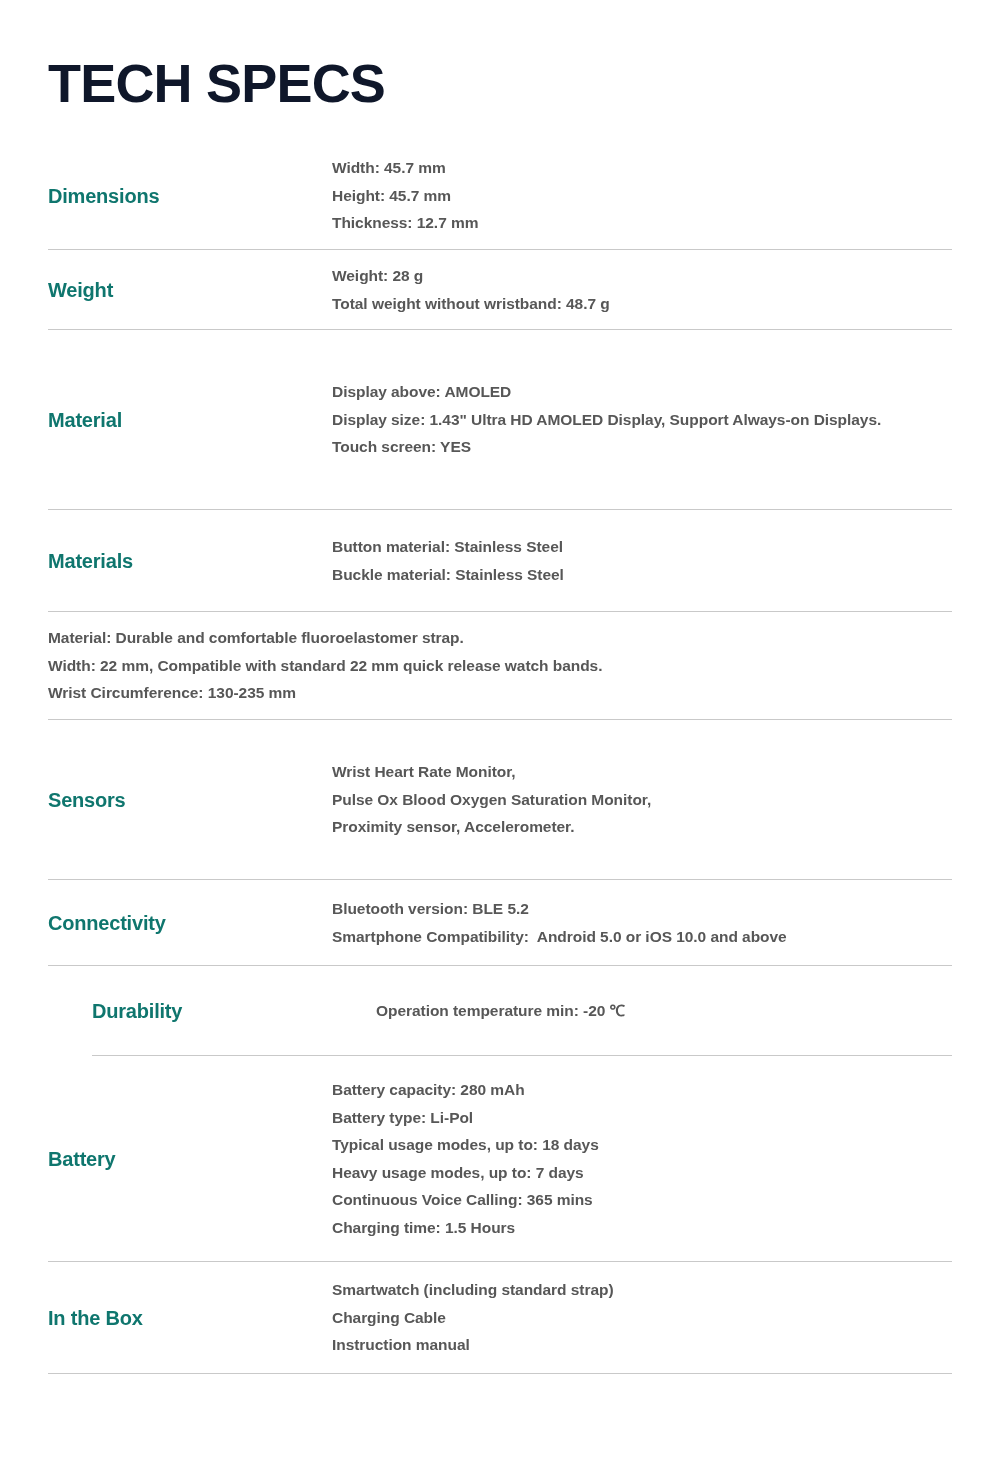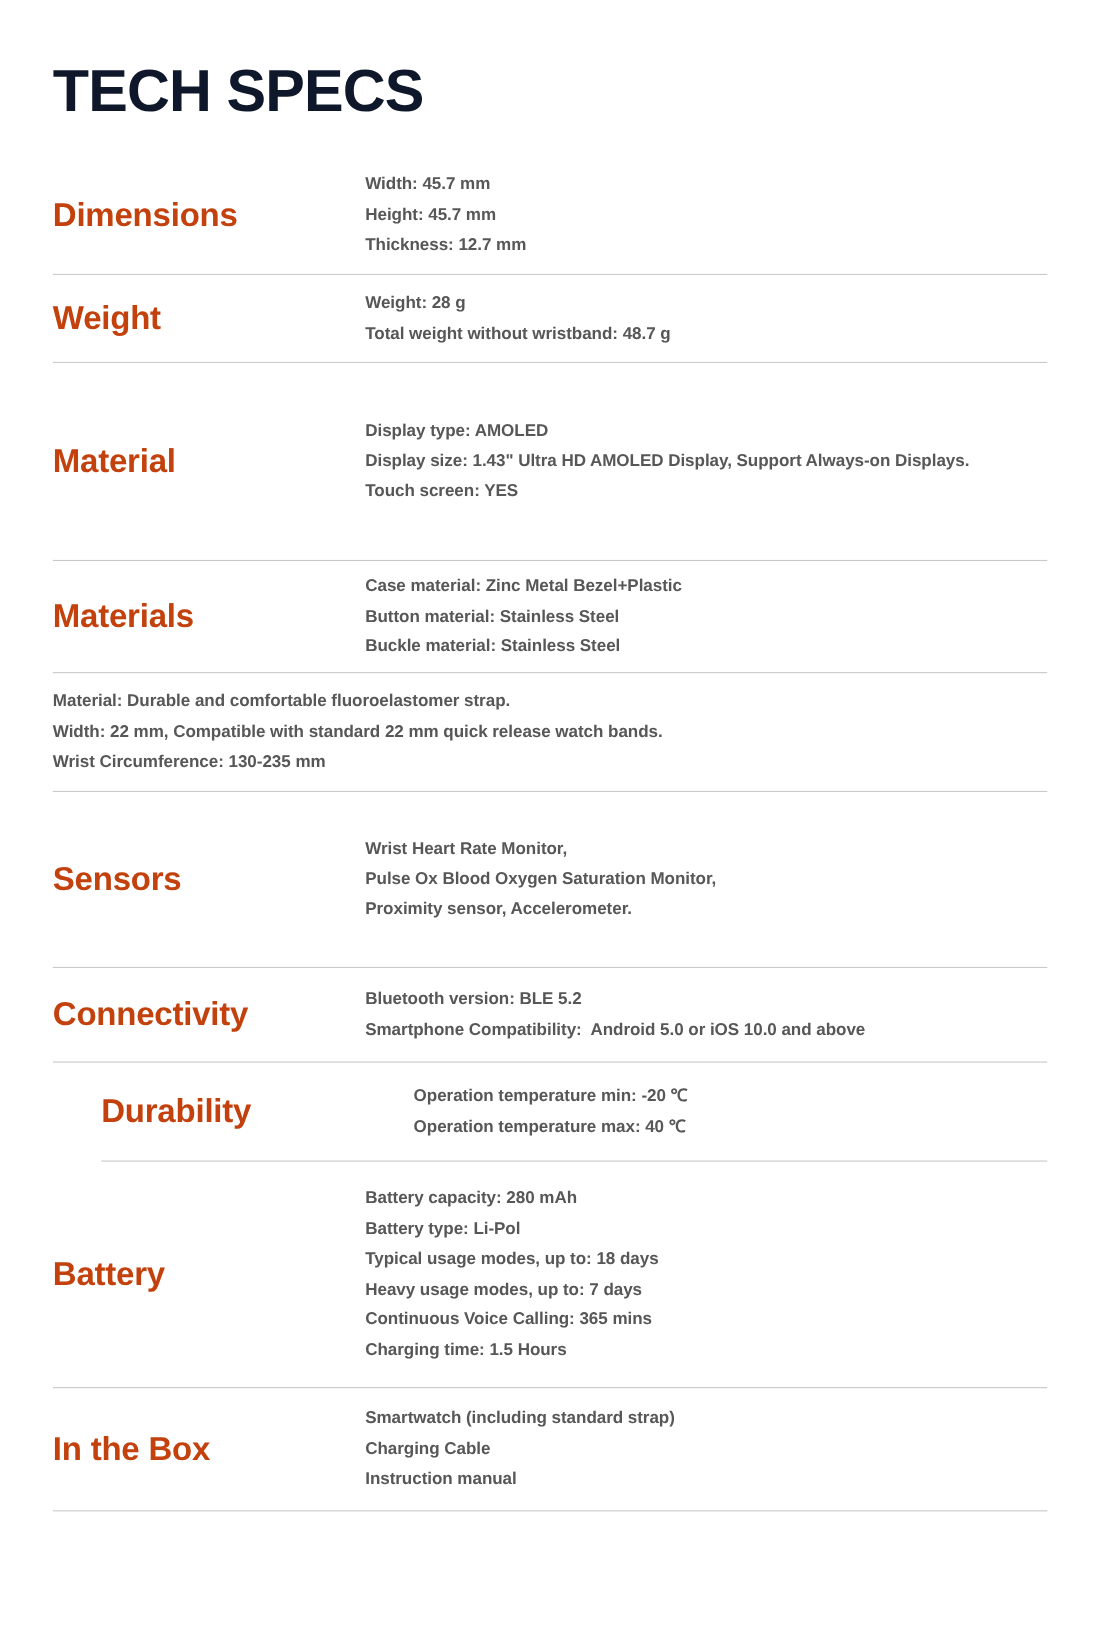--- a/index.html
+++ b/index.html
@@ -45,23 +45,23 @@
     align-items: center;
     border-bottom: 1px solid #c9c9c9;
     box-sizing: border-box;
   }
   .spec-row:first-child {
     border-top: none;
   }
   .spec-label {
     flex: 0 0 284px;
     width: 284px;
-    font-size: 30px;
+    font-size: 20px;
     font-weight: 700;
-    color: #c2410c;
+    color: #0f766e;
     letter-spacing: -0.2px;
     line-height: 1.2;
     padding-right: 10px;
     box-sizing: border-box;
   }
   .spec-values {
     flex: 1 1 auto;
     padding: 0;
     box-sizing: border-box;
   }
@@ -107,30 +107,29 @@
       <div class="spec-label">Weight</div>
       <div class="spec-values">
         <div class="spec-line">Weight: 28 g</div>
         <div class="spec-line">Total weight without wristband: 48.7 g</div>
       </div>
     </div>
 
     <div class="spec-row r-display">
       <div class="spec-label">Material</div>
       <div class="spec-values">
-        <div class="spec-line">Display type: AMOLED</div>
+        <div class="spec-line">Display above: AMOLED</div>
         <div class="spec-line">Display size: 1.43" Ultra HD AMOLED Display, Support Always-on Displays.</div>
         <div class="spec-line">Touch screen: YES</div>
       </div>
     </div>
 
     <div class="spec-row r-materials">
       <div class="spec-label">Materials</div>
       <div class="spec-values">
-        <div class="spec-line">Case material: Zinc Metal Bezel+Plastic</div>
         <div class="spec-line">Button material: Stainless Steel</div>
         <div class="spec-line">Buckle material: Stainless Steel</div>
       </div>
     </div>
 
     <div class="spec-row r-wristbands">
       <div class="spec-values">
         <div class="spec-line">Material: Durable and comfortable fluoroelastomer strap.</div>
         <div class="spec-line">Width: 22 mm, Compatible with standard 22 mm quick release watch bands.</div>
         <div class="spec-line">Wrist Circumference: 130-235 mm</div>
@@ -151,21 +150,20 @@
       <div class="spec-values">
         <div class="spec-line">Bluetooth version: BLE 5.2</div>
         <div class="spec-line">Smartphone Compatibility:  Android 5.0 or iOS 10.0 and above</div>
       </div>
     </div>
 
     <div class="spec-row r-durability">
       <div class="spec-label">Durability</div>
       <div class="spec-values">
         <div class="spec-line">Operation temperature min: -20 ℃</div>
-        <div class="spec-line">Operation temperature max: 40 ℃</div>
       </div>
     </div>
 
     <div class="spec-row r-battery">
       <div class="spec-label">Battery</div>
       <div class="spec-values">
         <div class="spec-line">Battery capacity: 280 mAh</div>
         <div class="spec-line">Battery type: Li-Pol</div>
         <div class="spec-line">Typical usage modes, up to: 18 days</div>
         <div class="spec-line">Heavy usage modes, up to: 7 days</div>

